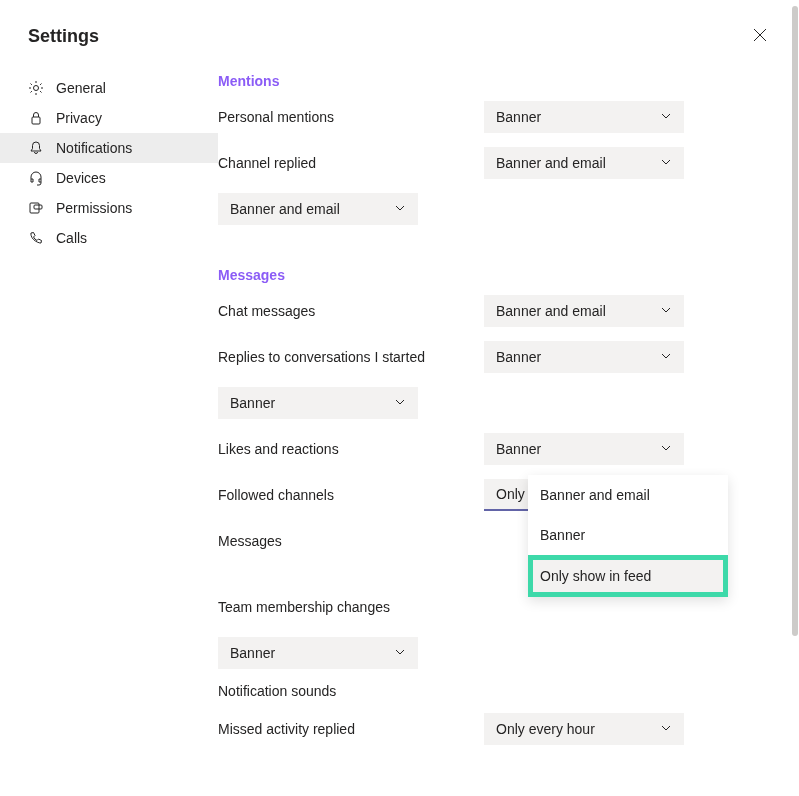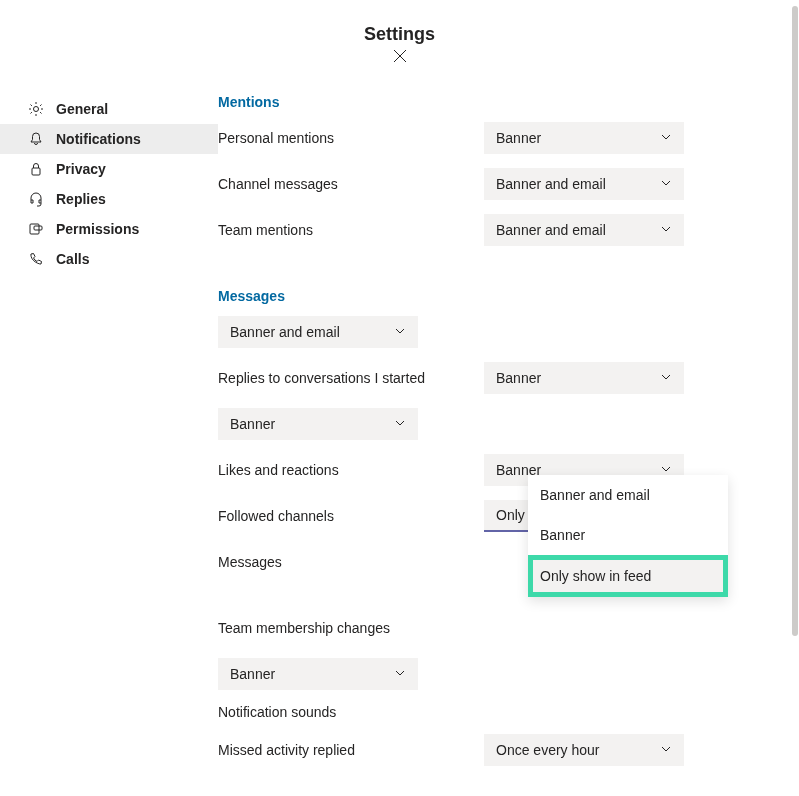--- a/index.html
+++ b/index.html
@@ -11,21 +11,20 @@
       width: 799px;
       height: 796px;
       position: relative;
       overflow: hidden;
     }
     .header {
       display: flex;
       justify-content: space-between;
       align-items: center;
       padding: 24px 28px 8px 28px;
-      flex-direction: column;
     }
     .header h1 {
       font-size: 18px;
       font-weight: 700;
       color: #252424;
     }
     .close-btn {
       background: none;
       border: none;
       cursor: pointer;
@@ -43,21 +42,20 @@
       width: 218px;
       padding: 16px 0 0 0;
     }
     .sidebar-item {
       display: flex;
       align-items: center;
       padding: 7px 10px 7px 28px;
       cursor: pointer;
       color: #252424;
       gap: 12px;
-      font-weight: bold;
     }
     .sidebar-item.active {
       background: #ededed;
     }
     .sidebar-item .icon {
       width: 16px;
       height: 16px;
       display: flex;
       align-items: center;
       justify-content: center;
@@ -67,21 +65,21 @@
       font-size: 14px;
     }
     .main {
       flex: 1;
       padding: 16px 28px 0 0;
       position: relative;
     }
     .section-title {
       font-size: 14px;
       font-weight: 700;
-      color: #0369a1;
+      color: #8b5cf6;
       margin: 8px 0 12px 0;
     }
     .section-title:first-child { margin-top: 0; }
     .setting-row {
       display: flex;
       align-items: center;
       margin-bottom: 14px;
       gap: 16px;
     }
     .setting-label {
@@ -159,44 +157,44 @@
   <div class="sidebar">
     <div class="sidebar-item">
       <span class="icon">
         <svg width="16" height="16" viewBox="0 0 16 16">
             <circle cx="8" cy="8" r="2.5" fill="none" stroke="currentColor" stroke-width="1"></circle>
             <path d="M8 1v2M8 13v2M2.5 3.5l1.4 1.4M12.1 11.1l1.4 1.4M1 8h2M13 8h2M2.5 12.5l1.4-1.4M12.1 4.9l1.4-1.4" stroke="currentColor" stroke-width="1"></path>
           </svg>
       </span>
       <span class="sidebar-item-label">General</span>
     </div>
-    <div class="sidebar-item active">
-      <span class="icon">
-        <svg width="16" height="16" viewBox="0 0 16 16">
-            <path d="M8 2a3.5 3.5 0 0 0-3.5 3.5v3L3 11h10l-1.5-2.5v-3A3.5 3.5 0 0 0 8 2zM6.5 12a1.5 1.5 0 0 0 3 0" fill="none" stroke="currentColor" stroke-width="1"></path>
-          </svg>
-      </span>
-      <span class="sidebar-item-label">Notifications</span>
-    </div>
     <div class="sidebar-item">
       <span class="icon">
         <svg width="16" height="16" viewBox="0 0 16 16">
             <rect x="4" y="7" width="8" height="7" rx="1" fill="none" stroke="currentColor" stroke-width="1"></rect>
             <path d="M5.5 7V5a2.5 2.5 0 0 1 5 0v2" fill="none" stroke="currentColor" stroke-width="1"></path>
           </svg>
       </span>
       <span class="sidebar-item-label">Privacy</span>
     </div>
+    <div class="sidebar-item active">
+      <span class="icon">
+        <svg width="16" height="16" viewBox="0 0 16 16">
+            <path d="M8 2a3.5 3.5 0 0 0-3.5 3.5v3L3 11h10l-1.5-2.5v-3A3.5 3.5 0 0 0 8 2zM6.5 12a1.5 1.5 0 0 0 3 0" fill="none" stroke="currentColor" stroke-width="1"></path>
+          </svg>
+      </span>
+      <span class="sidebar-item-label">Notifications</span>
+    </div>
     <div class="sidebar-item">
       <span class="icon">
         <svg width="16" height="16" viewBox="0 0 16 16">
             <path d="M3 9V7a5 5 0 0 1 10 0v2M3 9v3h2V9H3zM13 9v3h-2V9h2zM13 12v1a2 2 0 0 1-2 2H9" fill="none" stroke="currentColor" stroke-width="1"></path>
           </svg>
       </span>
-      <span class="sidebar-item-label">Replies</span>
+      <span class="sidebar-item-label">Devices</span>
     </div>
     <div class="sidebar-item">
       <span class="icon">
         <svg width="16" height="16" viewBox="0 0 16 16">
             <rect x="2" y="3" width="9" height="10" rx="1" fill="none" stroke="currentColor" stroke-width="1"></rect>
             <rect x="6" y="5" width="8" height="4" rx="1" fill="none" stroke="currentColor" stroke-width="1"></rect>
           </svg>
       </span>
       <span class="sidebar-item-label">Permissions</span>
     </div>
@@ -215,41 +213,41 @@
     <div class="setting-row">
       <div class="setting-label">Personal mentions</div>
       <div class="dropdown">
         <span>Banner</span>
         <span class="chevron"><svg width="12" height="12" viewBox="0 0 12 12">
               <path d="M2 4l4 4 4-4" fill="none" stroke="currentColor" stroke-width="1"></path>
             </svg></span>
       </div>
     </div>
     <div class="setting-row">
-      <div class="setting-label">Channel messages</div>
+      <div class="setting-label">Channel replied</div>
       <div class="dropdown">
         <span>Banner and email</span>
         <span class="chevron"><svg width="12" height="12" viewBox="0 0 12 12">
               <path d="M2 4l4 4 4-4" fill="none" stroke="currentColor" stroke-width="1"></path>
             </svg></span>
       </div>
     </div>
     <div class="setting-row">
-      <div class="setting-label">Team mentions</div>
       <div class="dropdown">
         <span>Banner and email</span>
         <span class="chevron"><svg width="12" height="12" viewBox="0 0 12 12">
               <path d="M2 4l4 4 4-4" fill="none" stroke="currentColor" stroke-width="1"></path>
             </svg></span>
       </div>
     </div>
 
     <div class="section-gap"></div>
     <div class="section-title">Messages</div>
     <div class="setting-row">
+      <div class="setting-label">Chat messages</div>
       <div class="dropdown">
         <span>Banner and email</span>
         <span class="chevron"><svg width="12" height="12" viewBox="0 0 12 12">
               <path d="M2 4l4 4 4-4" fill="none" stroke="currentColor" stroke-width="1"></path>
             </svg></span>
       </div>
     </div>
     <div class="setting-row">
       <div class="setting-label">Replies to conversations I started</div>
       <div class="dropdown">
@@ -302,21 +300,21 @@
               <path d="M2 4l4 4 4-4" fill="none" stroke="currentColor" stroke-width="1"></path>
             </svg></span>
       </div>
     </div>
     <div class="setting-row">
       <div class="setting-label">Notification sounds</div>
     </div>
     <div class="setting-row">
       <div class="setting-label">Missed activity replied</div>
       <div class="dropdown">
-        <span>Once every hour</span>
+        <span>Only every hour</span>
         <span class="chevron"><svg width="12" height="12" viewBox="0 0 12 12">
               <path d="M2 4l4 4 4-4" fill="none" stroke="currentColor" stroke-width="1"></path>
             </svg></span>
       </div>
     </div>
 
   </div>
 </div>
 
 <div class="dropdown-menu">

